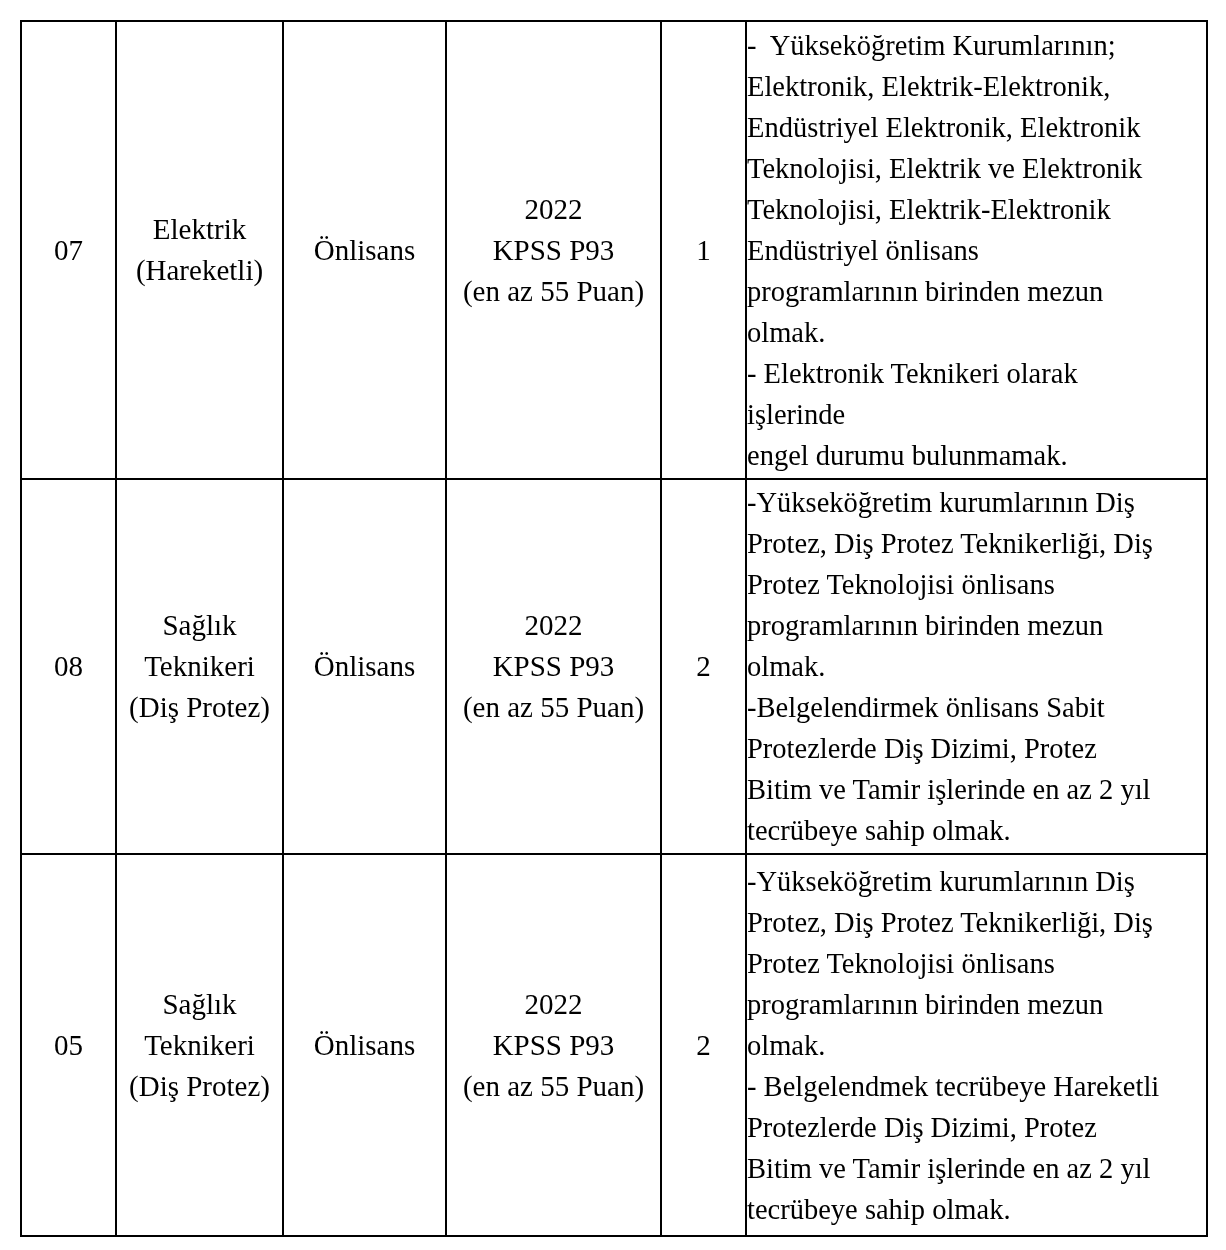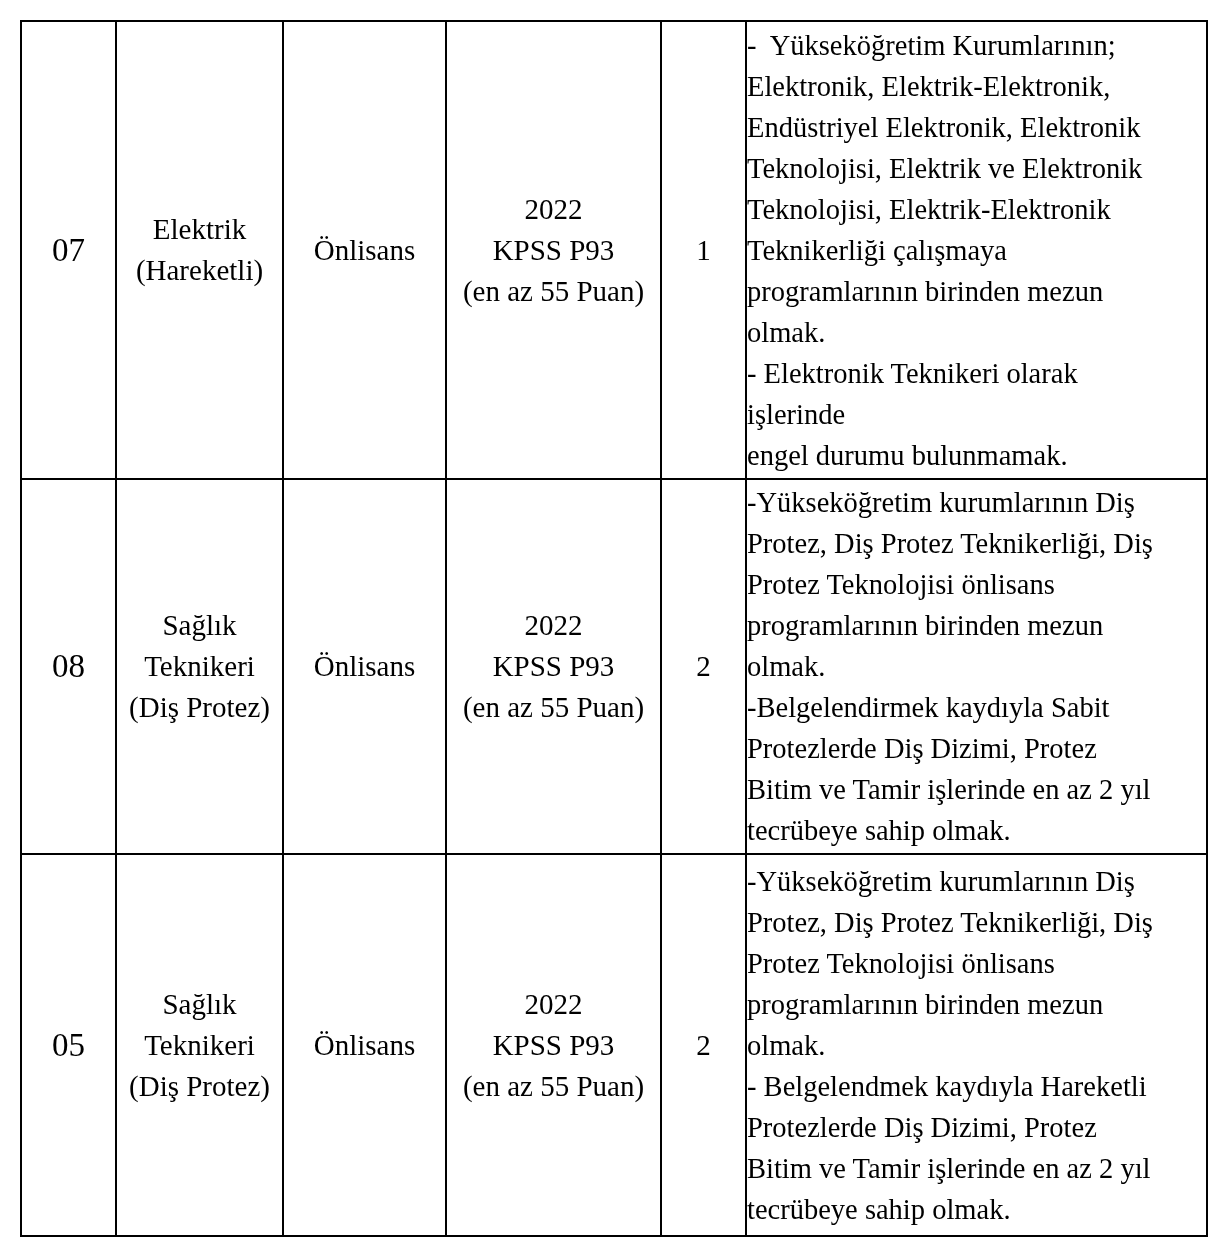--- a/index.html
+++ b/index.html
@@ -43,21 +43,21 @@
   col.c-qty   { width: 85px; }
   col.c-desc  { width: 461px; }
 
   .cell-center {
     text-align: center;
     font-size: 29px;
     line-height: 41px;
   }
   .cell-no {
     text-align: center;
-    font-size: 33px;
+    font-size: 29px;
   }
   .cell-qty {
     text-align: center;
     font-size: 29px;
   }
   .cell-desc {
     vertical-align: top;
     text-align: left;
     font-size: 28.5px;
     line-height: 41px;
@@ -103,21 +103,21 @@
         </td>
         <td class="cell-qty">
           <span>1</span>
         </td>
         <td class="cell-desc">
           <span class="ln">-  Yükseköğretim Kurumlarının;</span>
           <span class="ln">Elektronik, Elektrik-Elektronik,</span>
           <span class="ln">Endüstriyel Elektronik, Elektronik</span>
           <span class="ln">Teknolojisi, Elektrik ve Elektronik</span>
           <span class="ln">Teknolojisi, Elektrik-Elektronik</span>
-          <span class="ln">Teknikerliği çalışmaya</span>
+          <span class="ln">Endüstriyel önlisans</span>
           <span class="ln">programlarının birinden mezun</span>
           <span class="ln">olmak.</span>
           <span class="ln">- Elektronik Teknikeri olarak</span>
           <span class="ln">işlerinde</span>
           <span class="ln">engel durumu bulunmamak.</span>
         </td>
       </tr>
 
       <tr style="height:375px;">
         <td class="cell-no">
@@ -138,21 +138,21 @@
         </td>
         <td class="cell-qty">
           <span>2</span>
         </td>
         <td class="cell-desc">
           <span class="ln">-Yükseköğretim kurumlarının Diş</span>
           <span class="ln">Protez, Diş Protez Teknikerliği, Diş</span>
           <span class="ln">Protez Teknolojisi önlisans</span>
           <span class="ln">programlarının birinden mezun</span>
           <span class="ln">olmak.</span>
-          <span class="ln">-Belgelendirmek kaydıyla Sabit</span>
+          <span class="ln">-Belgelendirmek önlisans Sabit</span>
           <span class="ln">Protezlerde Diş Dizimi, Protez</span>
           <span class="ln">Bitim ve Tamir işlerinde en az 2 yıl</span>
           <span class="ln">tecrübeye sahip olmak.</span>
         </td>
       </tr>
 
       <tr style="height:382px;">
         <td class="cell-no">
           <span>05</span>
         </td>
@@ -171,21 +171,21 @@
         </td>
         <td class="cell-qty">
           <span>2</span>
         </td>
         <td class="cell-desc">
           <span class="ln">-Yükseköğretim kurumlarının Diş</span>
           <span class="ln">Protez, Diş Protez Teknikerliği, Diş</span>
           <span class="ln">Protez Teknolojisi önlisans</span>
           <span class="ln">programlarının birinden mezun</span>
           <span class="ln">olmak.</span>
-          <span class="ln">- Belgelendmek kaydıyla Hareketli</span>
+          <span class="ln">- Belgelendmek tecrübeye Hareketli</span>
           <span class="ln">Protezlerde Diş Dizimi, Protez</span>
           <span class="ln">Bitim ve Tamir işlerinde en az 2 yıl</span>
           <span class="ln">tecrübeye sahip olmak.</span>
         </td>
       </tr>
 
     </tbody>
   </table>
 </div>
 

